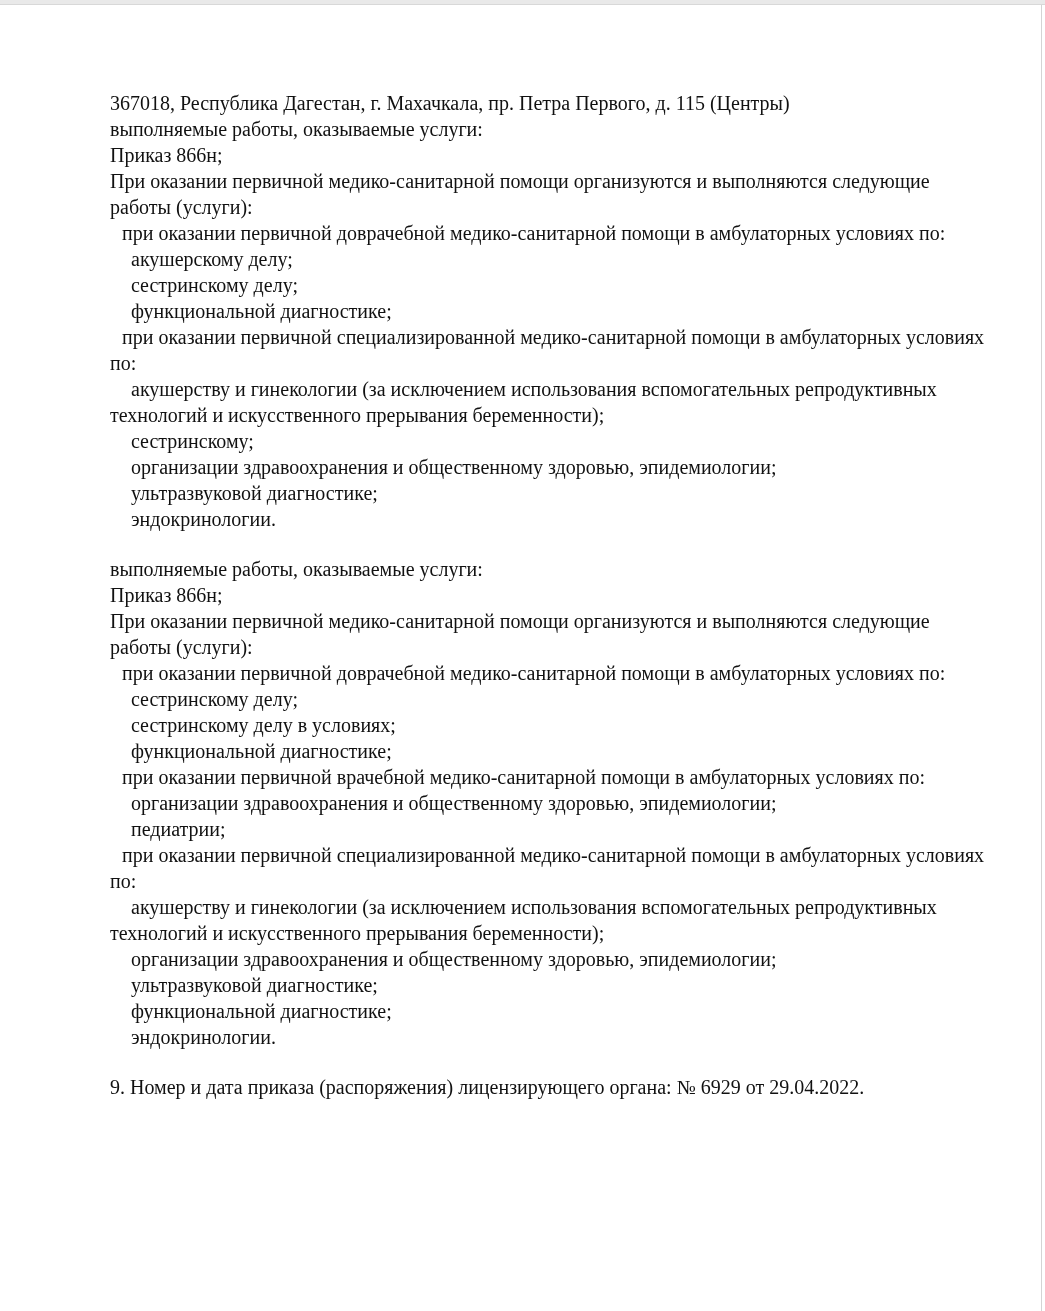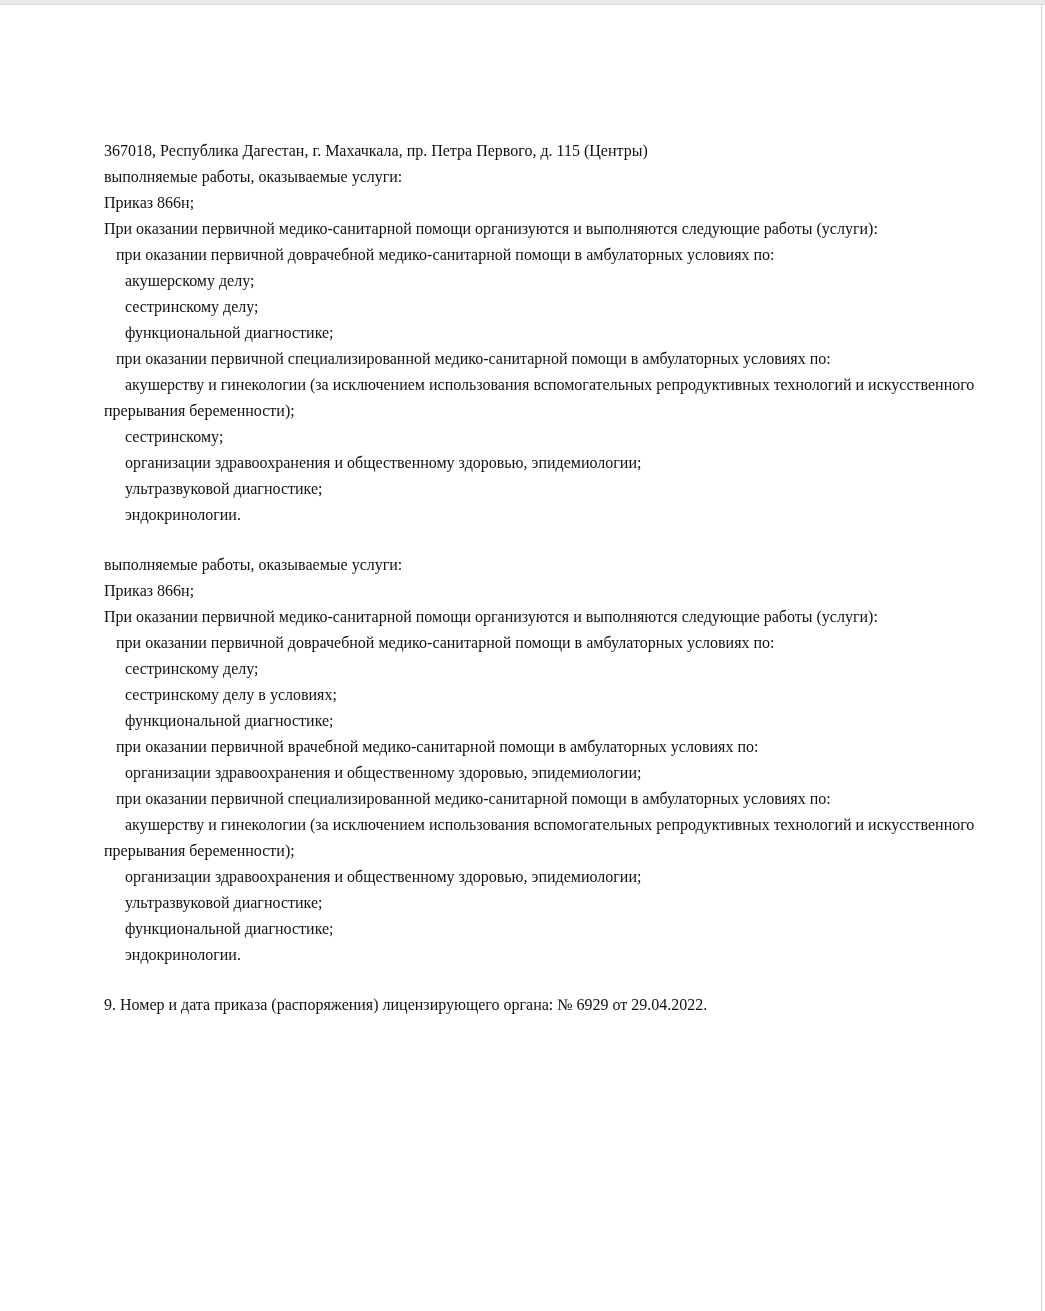--- a/index.html
+++ b/index.html
@@ -27,26 +27,25 @@
   .right-edge {
     position: absolute;
     top: 5px; bottom: 0;
     right: 3px;
     width: 1.5px;
     background: #d4d4d4;
   }
   .content {
     position: absolute;
     top: 90px;
-    left: 104px;
+    left: 110px;
     width: 882px;
-    font-size: 16px;
+    font-size: 20px;
     line-height: 26px;
     text-align: left;
-    margin-top: 48px;
   }
   .section + .section {
     margin-top: 24px;
   }
   .para {
     margin: 0;
     padding: 0;
   }
   .para.lvl0 { text-indent: 0; }
   .para.lvl1 { text-indent: 12px; }
@@ -78,20 +77,21 @@
       <div class="section">
         <p class="para lvl0">выполняемые работы, оказываемые услуги:</p>
         <p class="para lvl0">Приказ 866н;</p>
         <p class="para lvl0">При оказании первичной медико-санитарной помощи организуются и выполняются следующие работы (услуги):</p>
         <p class="para lvl1">при оказании первичной доврачебной медико-санитарной помощи в амбулаторных условиях по:</p>
         <p class="para lvl2">сестринскому делу;</p>
         <p class="para lvl2">сестринскому делу в условиях;</p>
         <p class="para lvl2">функциональной диагностике;</p>
         <p class="para lvl1">при оказании первичной врачебной медико-санитарной помощи в амбулаторных условиях по:</p>
         <p class="para lvl2">организации здравоохранения и общественному здоровью, эпидемиологии;</p>
+        <p class="para lvl2">педиатрии;</p>
         <p class="para lvl1">при оказании первичной специализированной медико-санитарной помощи в амбулаторных условиях по:</p>
         <p class="para lvl2">акушерству и гинекологии (за исключением использования вспомогательных репродуктивных технологий и искусственного прерывания беременности);</p>
         <p class="para lvl2">организации здравоохранения и общественному здоровью, эпидемиологии;</p>
         <p class="para lvl2">ультразвуковой диагностике;</p>
         <p class="para lvl2">функциональной диагностике;</p>
         <p class="para lvl2">эндокринологии.</p>
       </div>
       <div class="section">
         <p class="para lvl0">9. Номер и дата приказа (распоряжения) лицензирующего органа: № 6929 от 29.04.2022.</p>
       </div>

